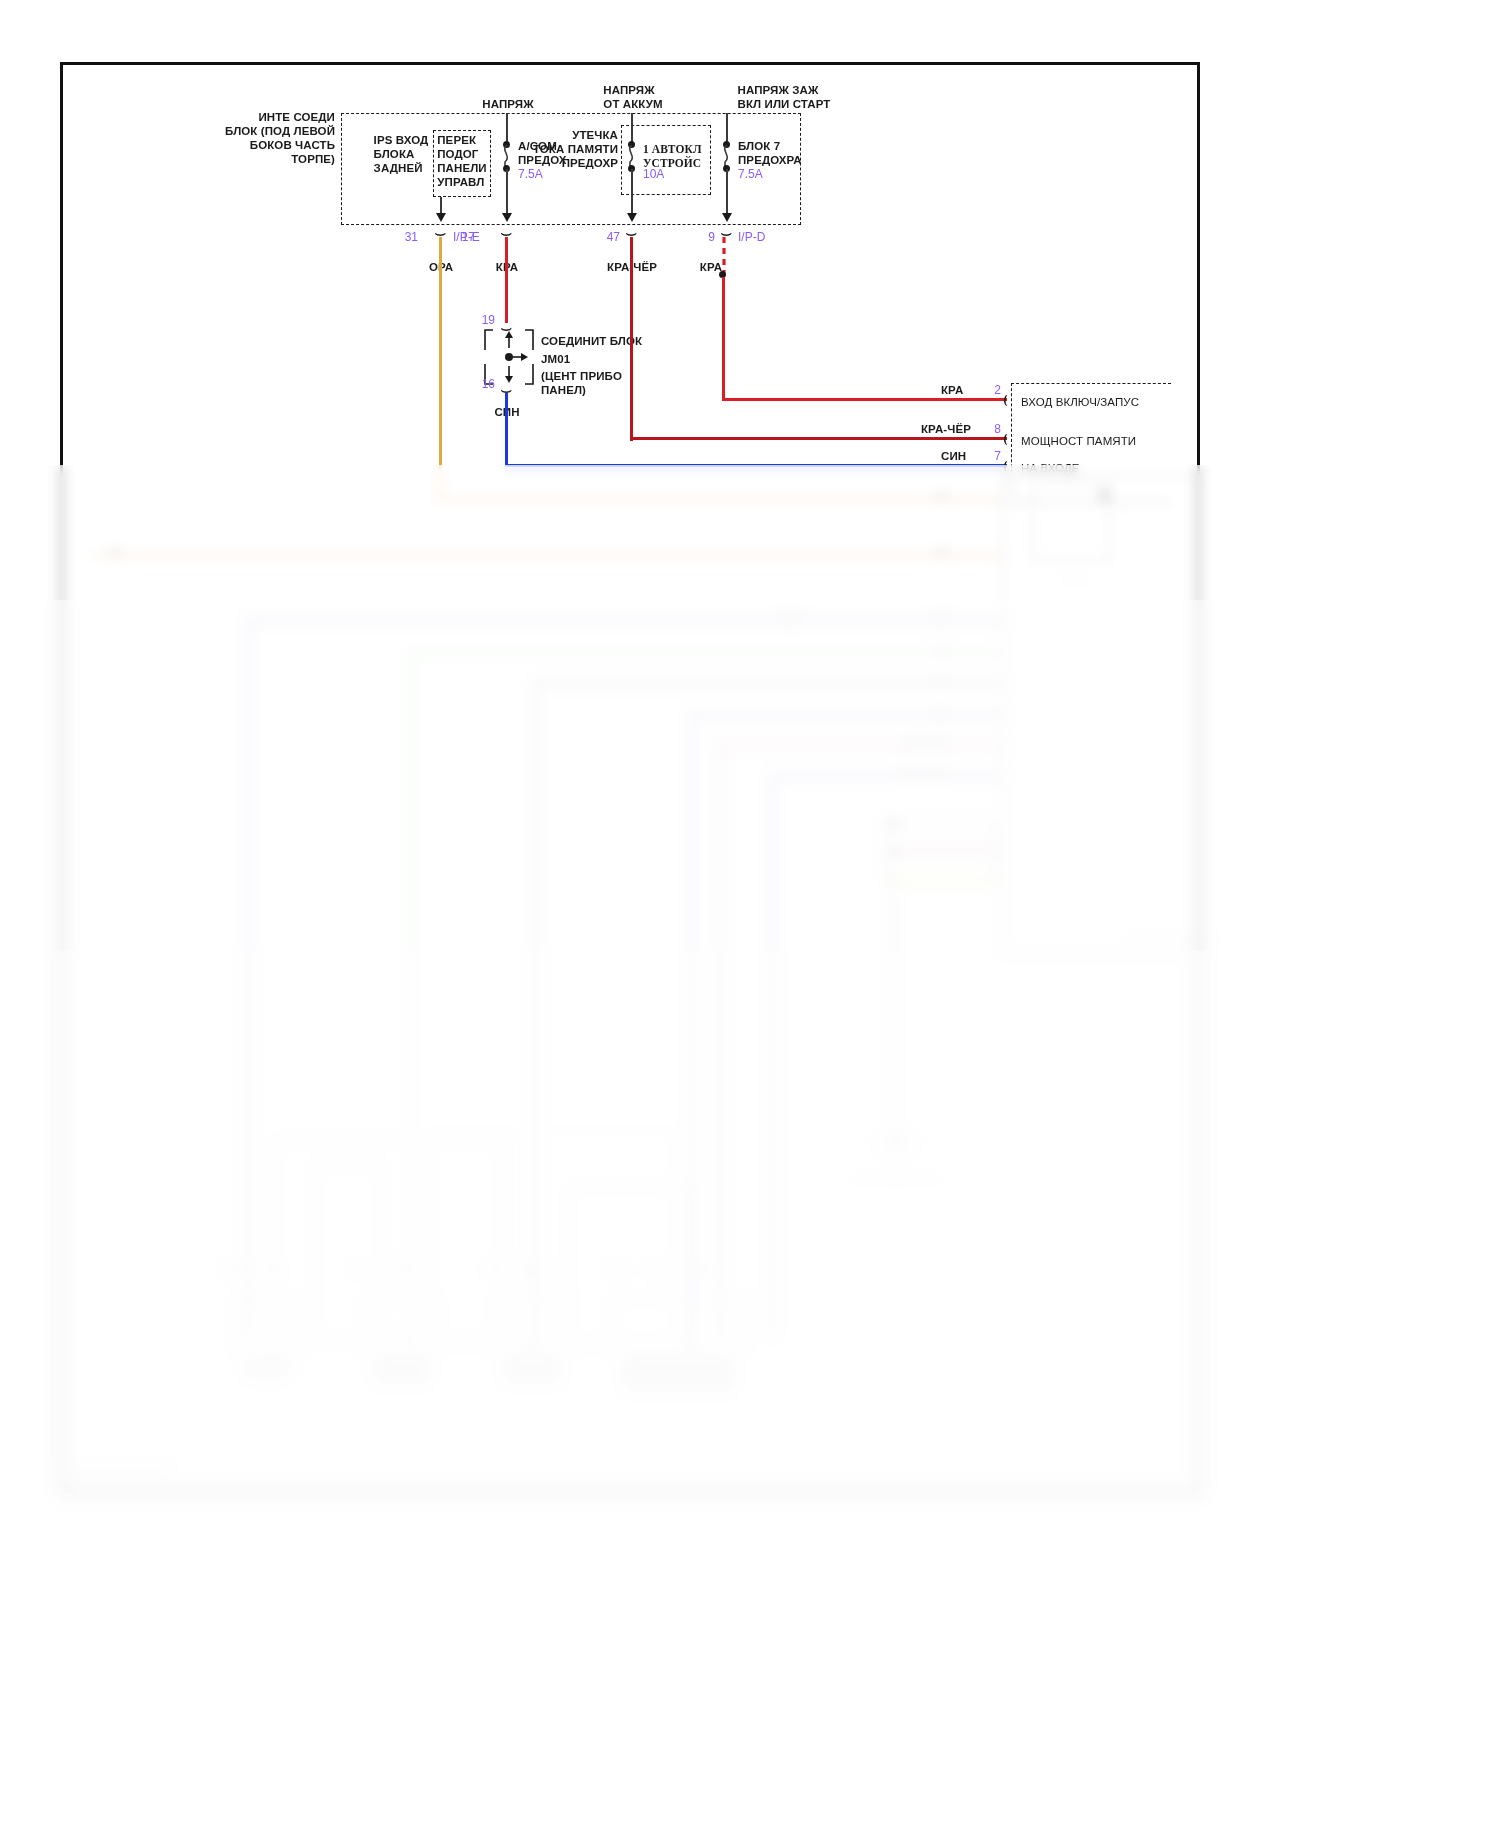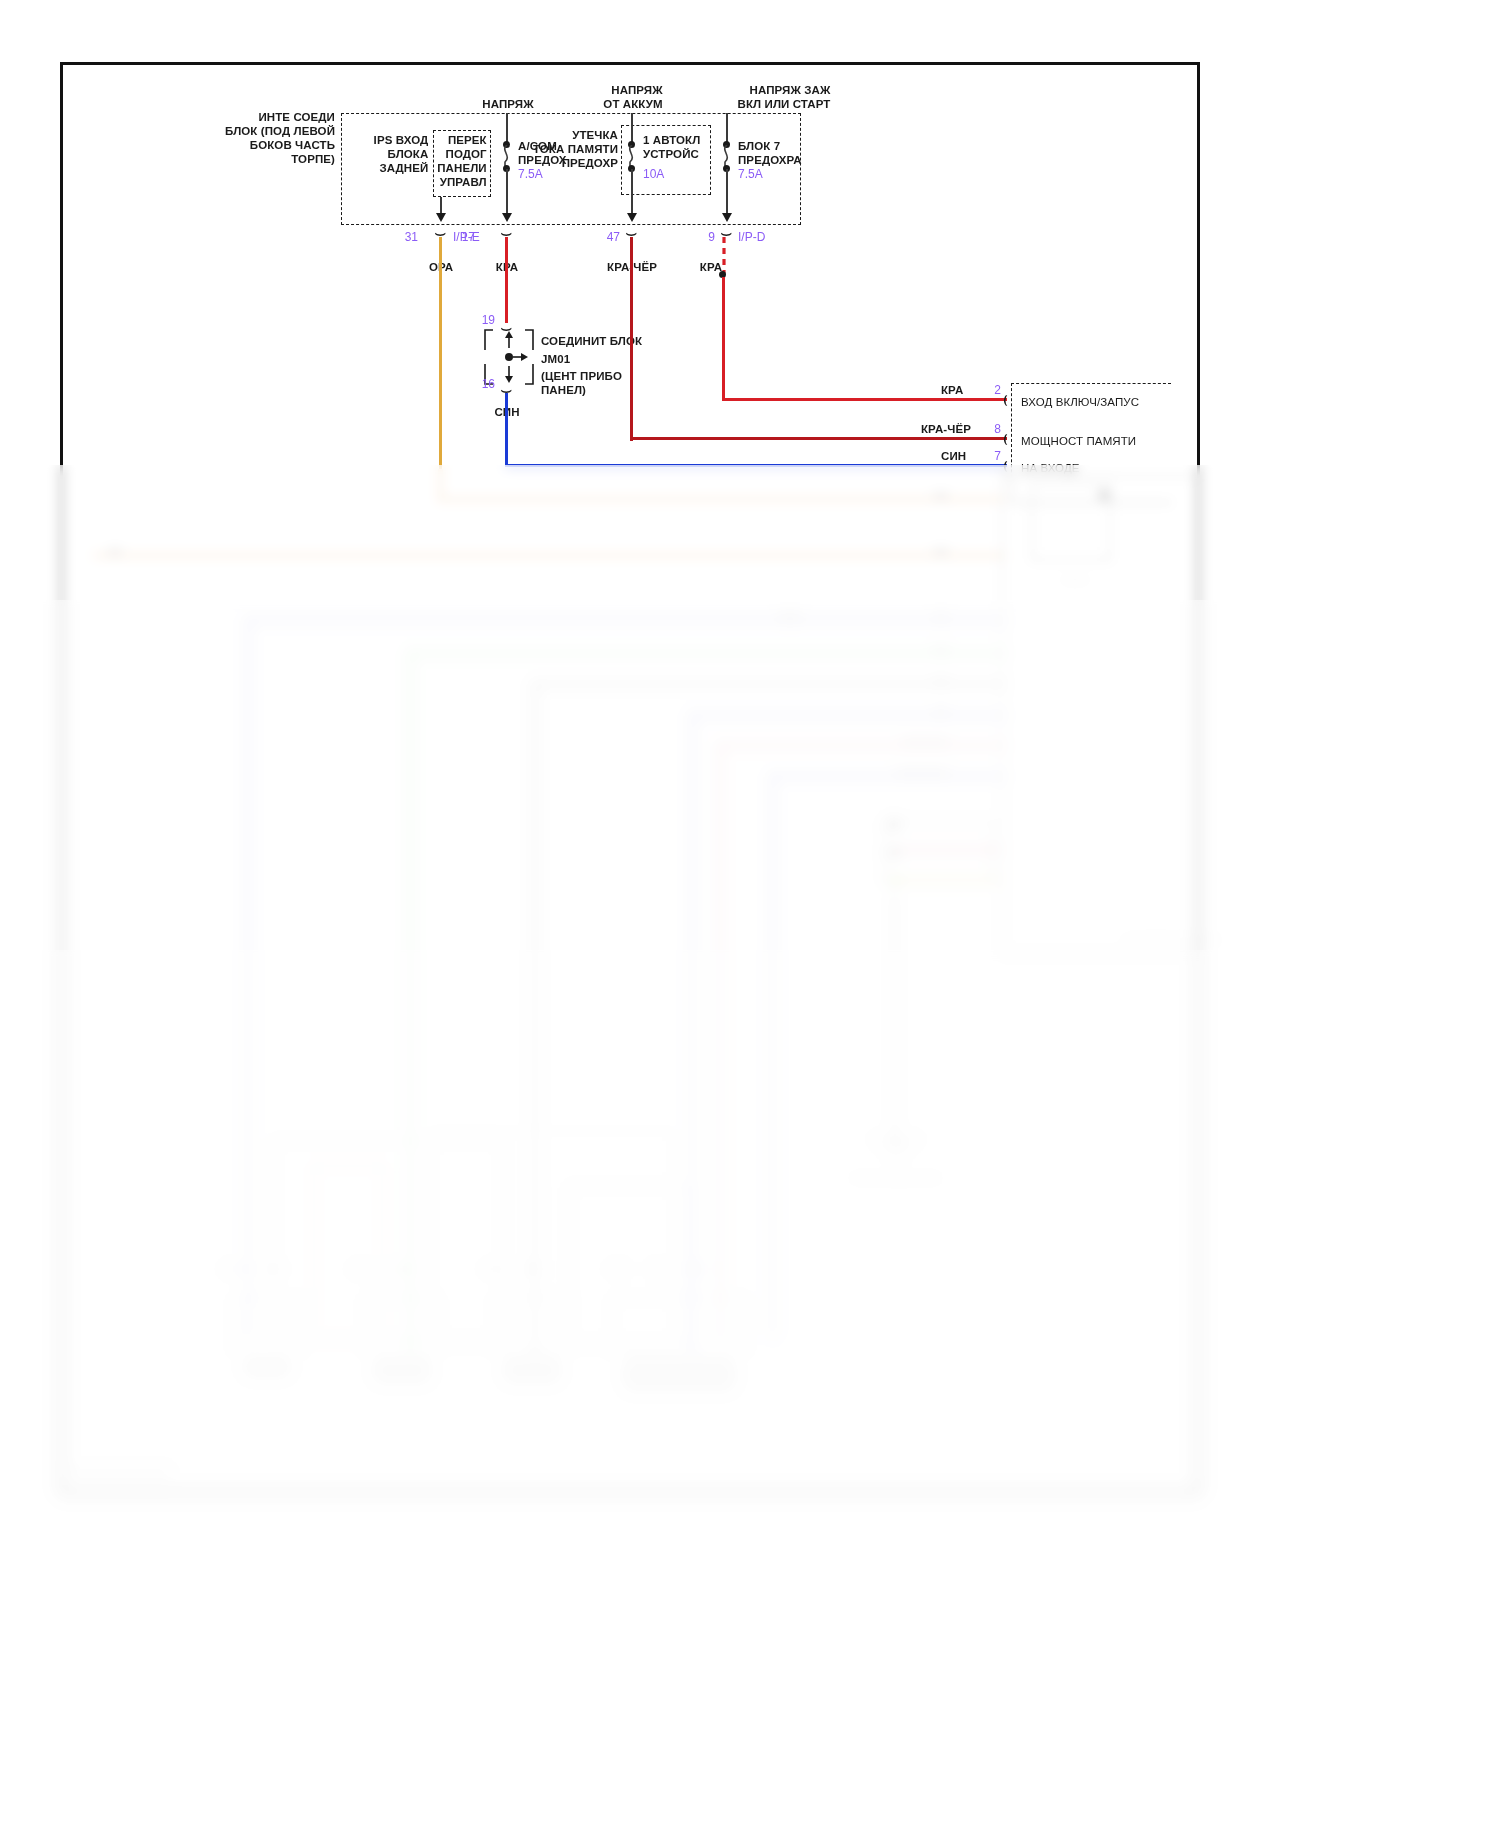--- a/index.html
+++ b/index.html
@@ -44,21 +44,21 @@
     backdrop-filter:blur(4px);
     -webkit-backdrop-filter:blur(4px);
     background:rgba(255,255,255,0.40);
     pointer-events:none;
     z-index:62;
   }
 
   
   .lbl{position:absolute;font-size:11.5px;font-weight:bold;color:#1a1a1a;
        letter-spacing:.1px;line-height:14px;white-space:pre;}
-  .lbl.c{text-align:right;transform:translateX(-50%);}
+  .lbl.c{text-align:left;transform:translateX(-50%);}
   .lbl.r{text-align:right;transform:translateX(-100%);}
   .num{position:absolute;font-size:12px;color:#8b5cf6;font-weight:normal;}
   .dash-box{position:absolute;border:1.6px dashed #1a1a1a;box-sizing:border-box;}
   .wire{position:absolute;}
   .wv{width:3px;}
   .wh{height:3px;}
   .arrow-dn{position:absolute;width:0;height:0;
     border-left:5px solid transparent;border-right:5px solid transparent;
     border-top:9px solid #1a1a1a;}
   .dot{position:absolute;width:7px;height:7px;border-radius:50%;background:#1a1a1a;}
@@ -121,21 +121,21 @@
     <div class="num" style="left:455px;top:102px;">7.5A</div>
     <div class="wire wv" style="left:443px;top:104px;width:2px;height:46px;background:#3a3a3a;"></div>
     <div class="arrow-dn" style="left:439px;top:148px;"></div>
 
     <div class="wire wv" style="left:568px;top:48px;width:2px;height:30px;background:#3a3a3a;"></div>
     <div class="dot" style="left:565px;top:76px;"></div>
     <svg class="fuse" style="left:562px;top:80px;width:12px;height:24px;" viewBox="0 0 12 24">
       <path d="M7 0 C0 5, 12 11, 5 17 L5 24" fill="none" stroke="#3a3a3a" stroke-width="1.6"></path>
     </svg>
     <div class="dot" style="left:565px;top:100px;"></div>
-    <div class="lbl" style="left:580px;top:68px;">1 АВТОКЛ
+    <div class="lbl" style="left:580px;top:77px;font-family:Liberation Serif, serif;">1 АВТОКЛ
 УСТРОЙС</div>
     <div class="num" style="left:580px;top:102px;">10A</div>
     <div class="wire wv" style="left:568px;top:104px;width:2px;height:46px;background:#3a3a3a;"></div>
     <div class="arrow-dn" style="left:564px;top:148px;"></div>
 
     <div class="wire wv" style="left:663px;top:48px;width:2px;height:30px;background:#3a3a3a;"></div>
     <div class="dot" style="left:660px;top:76px;"></div>
     <svg class="fuse" style="left:657px;top:80px;width:12px;height:24px;" viewBox="0 0 12 24">
       <path d="M7 0 C0 5, 12 11, 5 17 L5 24" fill="none" stroke="#3a3a3a" stroke-width="1.6"></path>
     </svg>

